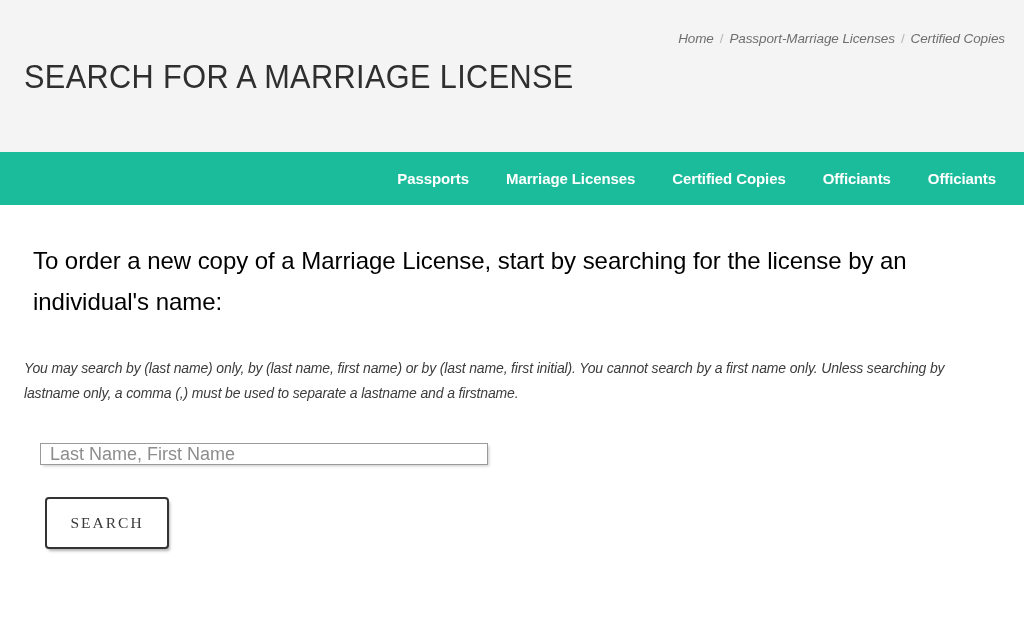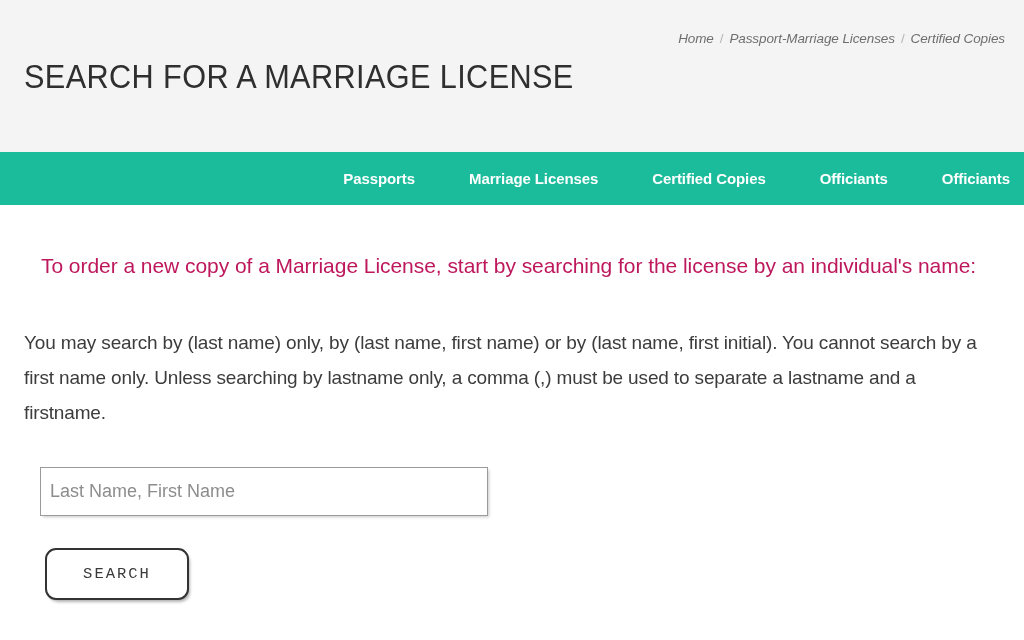--- a/index.html
+++ b/index.html
@@ -59,53 +59,53 @@
   .breadcrumb .crumb-current { color: #6f6f6f; }
 
   
   .main-nav {
     width: 1024px;
     height: 53px;
     background: #1abc9c;
     display: flex;
     align-items: center;
     justify-content: flex-end;
-    padding-right: 14px;
-    gap: 17px;
+    padding-right: 28px;
   }
   .nav-item {
     color: #ffffff;
     font-size: 15px;
     font-weight: bold;
     text-decoration: none;
     white-space: nowrap;
     margin-left: 37px;
     letter-spacing: -0.1px;
     line-height: 53px;
   }
   .nav-item:first-child { margin-left: 0; }
 
   
   .content {
     padding: 0 24px;
   }
   .lead-heading {
-    margin: 17px;
+    margin: 9px;
     padding-top: 26px;
-    font-size: 21px;
+    font-size: 24px;
     font-weight: 400;
     line-height: 1.72;
-    color: #be185d;
+    color: #000000;
     max-width: 990px;
     letter-spacing: -0.05px;
   }
   .instructions {
     margin: 0;
     padding-top: 24px;
-    font-size: 19px;
+    font-size: 14px;
+    font-style: italic;
     line-height: 1.85;
     color: #3c3c3c;
     max-width: 960px;
     letter-spacing: -0.15px;
   }
 
   
   .search-form {
     padding-top: 36px;
     padding-left: 16px;
@@ -115,45 +115,45 @@
     font-size: 17px;
     font-weight: bold;
     letter-spacing: 0.7px;
     color: #4a4a4a;
     text-transform: uppercase;
     margin-bottom: 13px;
   }
   .search-input {
     display: block;
     width: 448px;
-    height: 49px;
+    height: 22px;
     padding: 5px 9px;
     font-family: "Liberation Sans", sans-serif;
     font-size: 18px;
     color: #555;
     background: #ffffff;
     border: 1px solid #9b9b9b;
     border-radius: 0;
     outline: none;
     box-shadow: 2px 2px 3px -1px rgba(0,0,0,0.22);
   }
   .search-input::placeholder {
     color: #8d8d8d;
     opacity: 1;
   }
   .search-button {
     display: inline-block;
     margin-top: 32px;
     margin-left: 5px;
-    width: 144px;
+    width: 124px;
     height: 52px;
     background: #ffffff;
     border: 2px solid #333333;
-    border-radius: 11px;
-    font-family: Liberation Mono, monospace;
+    border-radius: 4px;
+    font-family: Liberation Serif, serif;
     font-size: 15.5px;
     font-weight: 400;
     letter-spacing: 2px;
     color: #3a3a3a;
     text-transform: uppercase;
     cursor: pointer;
     box-shadow: 2px 3px 3px -1px rgba(0,0,0,0.3);
   }
 </style>
 </head>

